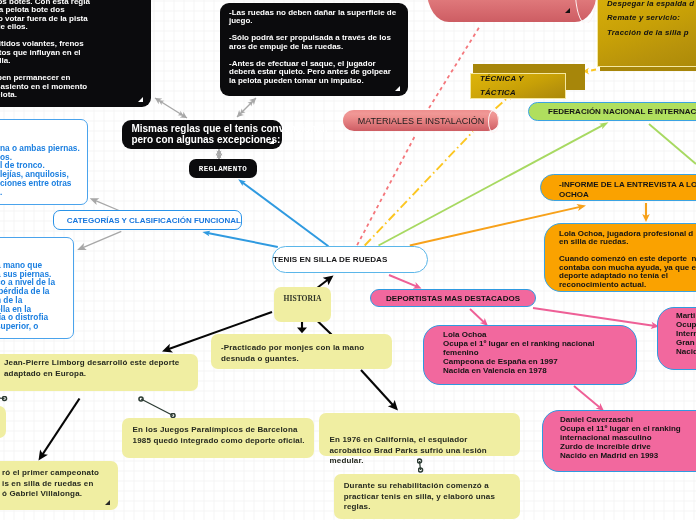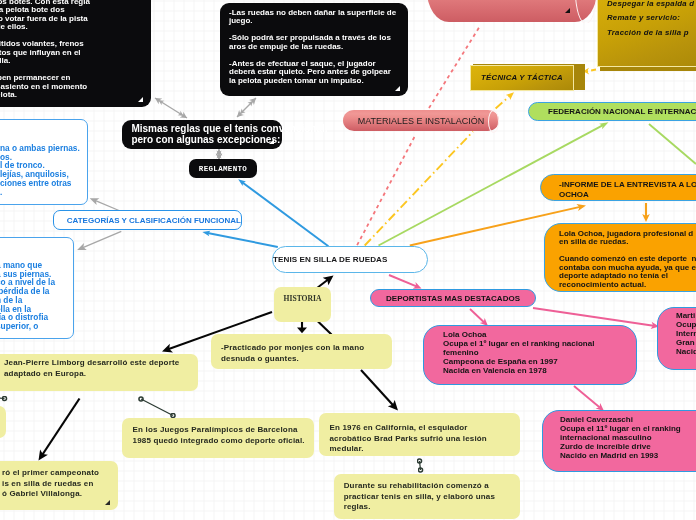--- a/index.html
+++ b/index.html
@@ -254,21 +254,21 @@
 1985 quedó integrado como deporte oficial.</div>
   </div>
 
   <div class="node yellow" style="left:-8px;top:461px;width:126px;height:49px;padding-top:7px;padding-left:10px;">
     <div class="txt">ró el primer campeonato
 is en silla de ruedas en
 ó Gabriel Villalonga.</div>
     <span class="handle handle-d"></span>
   </div>
 
-  <div class="node yellow" style="left:319px;top:413px;width:201px;height:43px;padding-top:10px;padding-left:10.5px;">
+  <div class="node yellow" style="left:319px;top:413px;width:201px;height:43px;padding-top:22px;padding-left:10.5px;">
     <div class="txt">En 1976 en California, el esquiador
 acrobático Brad Parks sufrió una lesión
 medular.</div>
   </div>
 
   <div class="node yellow" style="left:334px;top:474px;width:186px;height:45px;padding-top:7px;padding-left:9.7px;">
     <div class="txt">Durante su rehabilitación comenzó a
 practicar tenis en silla, y elaboró unas
 reglas.</div>
   </div>
@@ -282,21 +282,21 @@
   </div>
 
   <div class="node cyl" style="left:427px;top:-40px;width:170px;height:62px;">
     <div class="cylbody" style="border-radius:22px/31px;"></div>
     <div class="cylcap" style="right:0px;top:0px;width:20px;height:62px;clip-path:inset(0 0 1px 0);"></div>
     <span class="handle" style="right:27px;bottom:9px;border-bottom-color:#111;"></span>
   </div>
 
   <div class="node" style="left:470px;top:61px;width:112px;height:26px;">
     <div class="olive-sh" style="left:3px;top:3px;width:112px;height:26px;"></div>
-    <div class="olive" style="position:absolute;left:0;top:4px;width:104px;height:26px;display:flex;align-items:center;justify-content:center;">
+    <div class="olive" style="position:absolute;left:0;top:12px;width:96px;height:26px;display:flex;align-items:center;justify-content:center;">
       <span>TÉCNICA Y TÁCTICA</span>
     </div>
   </div>
 
   <div class="node" style="left:597px;top:-33px;width:110px;height:100px;">
     <div class="olive-sh" style="left:3px;top:4px;width:110px;height:100px;"></div>
     <div class="olive txt" style="position:absolute;left:0;top:0;width:110px;height:100px;padding-top:29px;">Despegar la espalda d
 Remate y servicio:
 Tracción de la silla p</div>
   </div>

